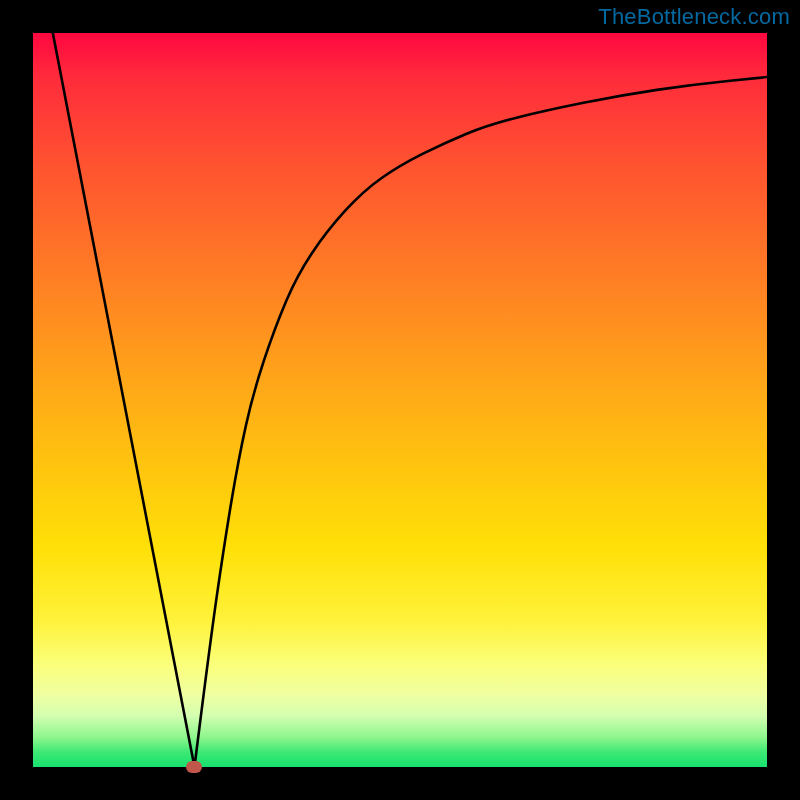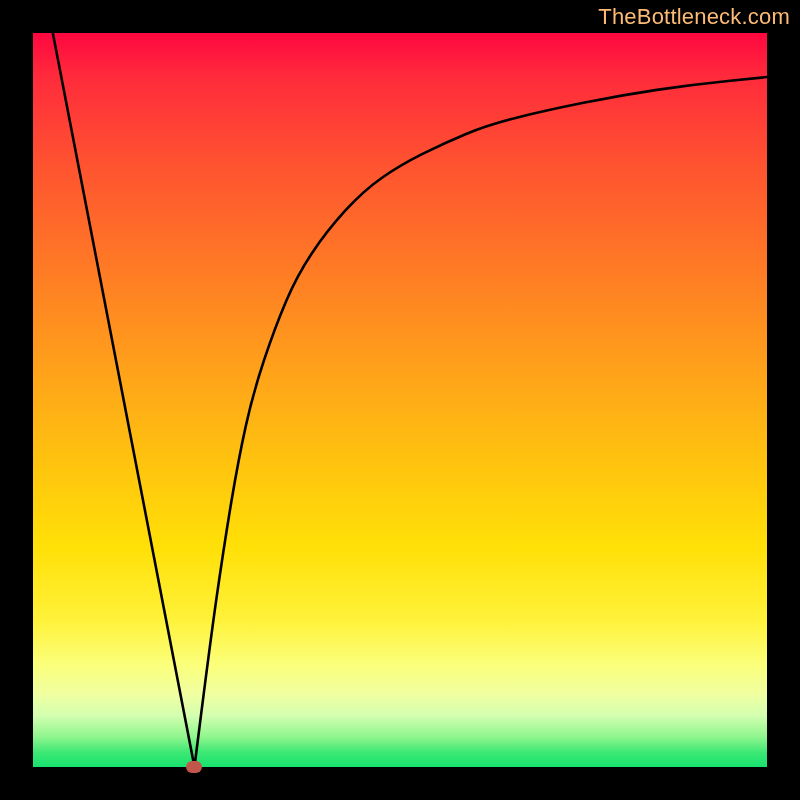--- a/index.html
+++ b/index.html
@@ -46,21 +46,21 @@
     position: absolute;
     left: 0;
     top: 0;
     width: 734px;
     height: 734px;
   }
   .watermark {
     position: absolute;
     top: 4px;
     right: 10px;
-    color: #fdba74;
+    color: #0369a1;
     font-size: 22px;
     letter-spacing: 0.2px;
     user-select: none;
   }
   .marker {
     position: absolute;
     width: 16px;
     height: 12px;
     border-radius: 6px;
     background: #c1564a;

